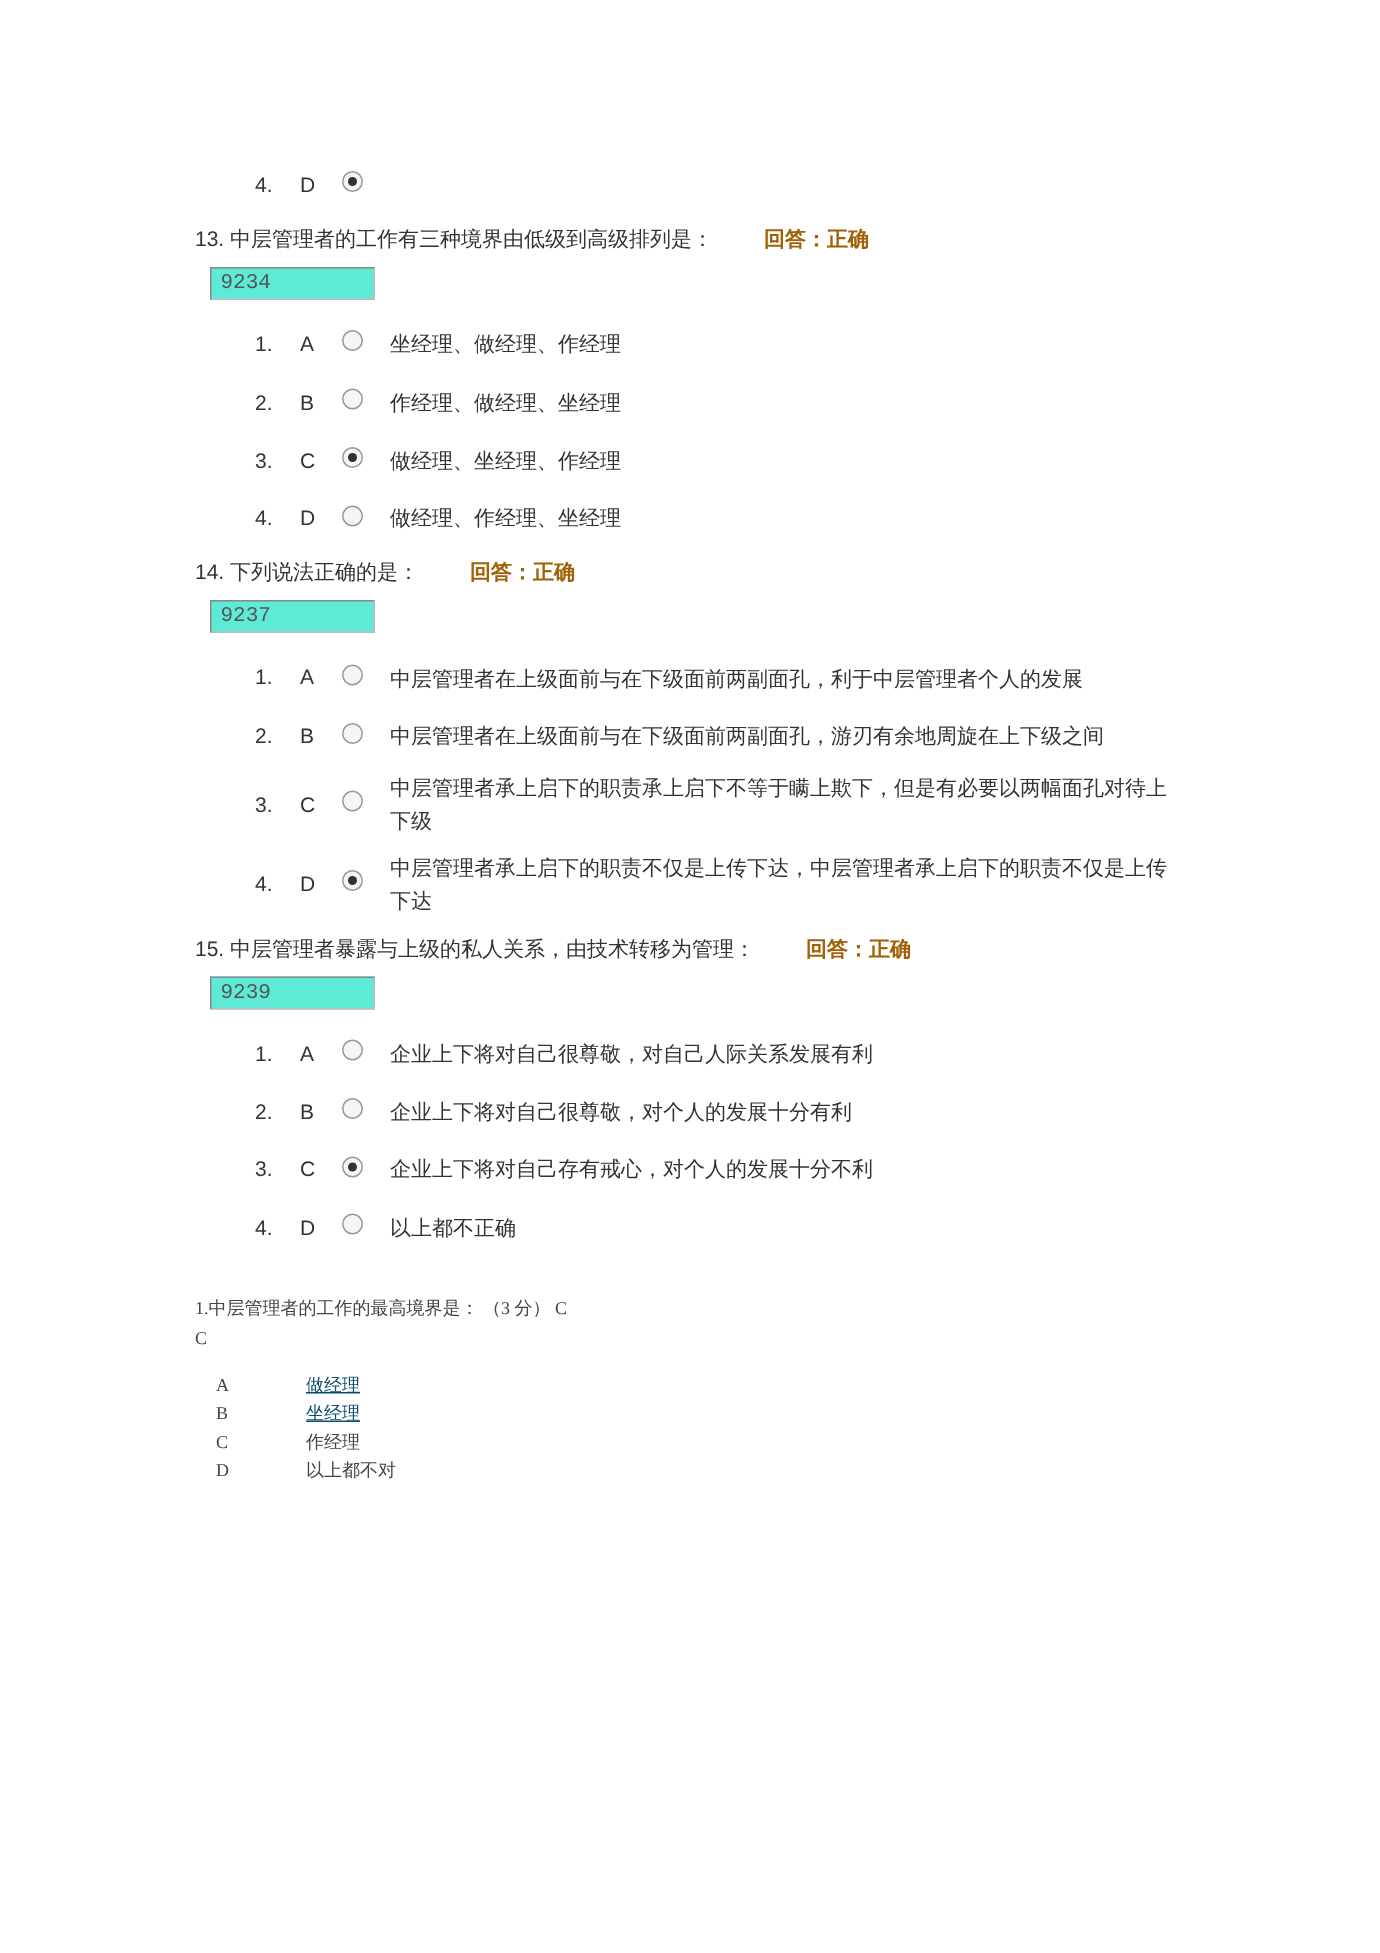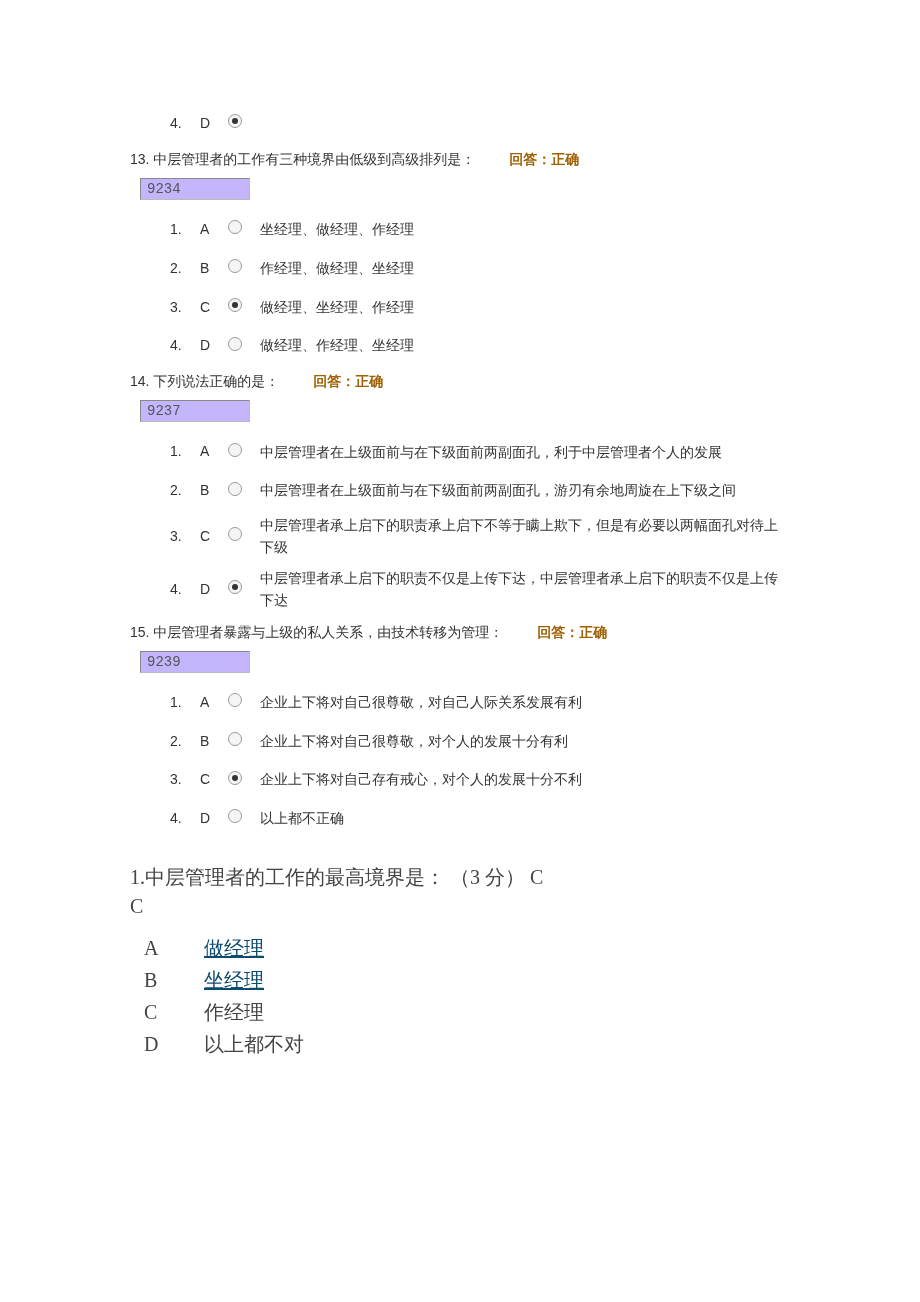--- a/index.html
+++ b/index.html
@@ -51,27 +51,27 @@
     .input-box {
       border: 1px solid #bbb;
       border-top: 1px solid #888;
       border-left: 1px solid #888;
       width: 110px;
       padding: 2px 6px;
       margin: 6px 0 14px 10px;
       font-family: "Courier New", monospace;
       font-size: 14px;
       color: #555;
-      background: #c4b5fd;
+      background: #5eead4;
     }
     .option-text-multi { line-height: 1.6; }
     .bottom-section {
       margin-top: 30px;
       font-family: SimSun, serif;
-      font-size: 20px;
+      font-size: 12px;
       color: #444;
     }
     .bottom-q-header { margin-bottom: 4px; }
     .bottom-answer { margin-bottom: 14px; }
     .bottom-option {
       display: flex;
       margin-left: 14px;
       line-height: 1.6;
     }
     .bottom-opt-letter { width: 60px; }

